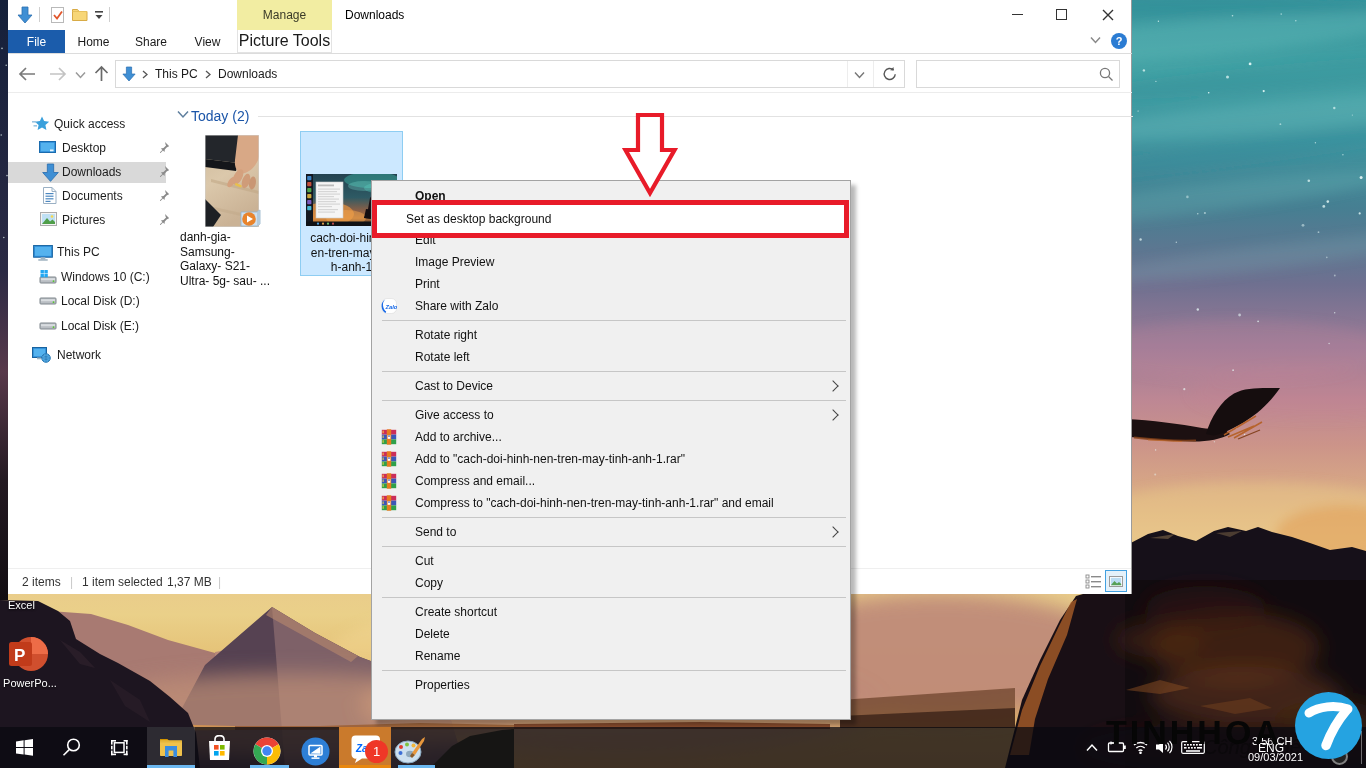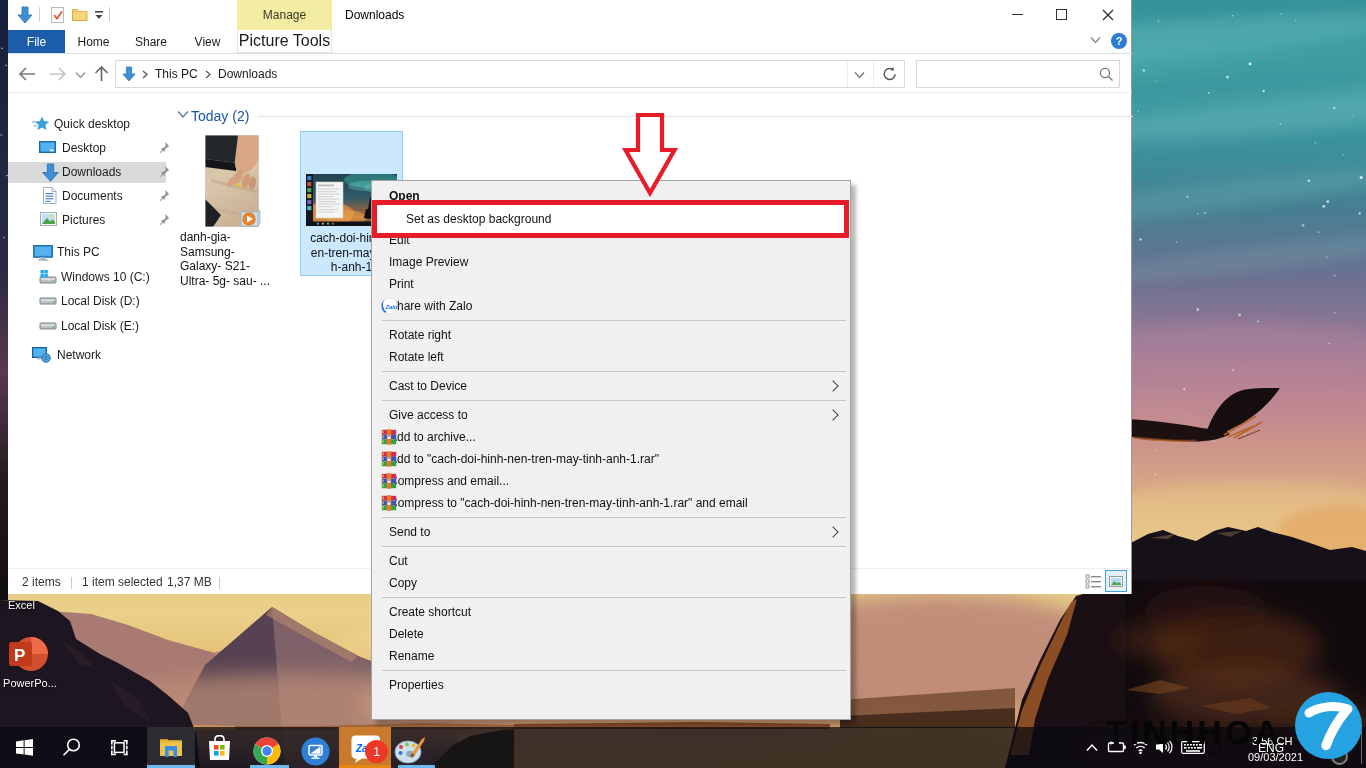--- a/index.html
+++ b/index.html
@@ -34,21 +34,21 @@
   
   #todayhdr{position:absolute;left:183px;top:108px;font-size:14px;color:#1b55a8;}
   #todayline{position:absolute;left:250px;top:116px;width:875px;height:1px;background:#e2e2e2;}
   
   #statusbar{position:absolute;left:0;top:568px;width:1123px;height:25px;background:#fff;border-top:1px solid #efefef;}
   .stxt{position:absolute;top:6px;font-size:12px;color:#333;}
   
   #ctx{position:absolute;left:371px;top:180px;width:480px;height:540px;background:#f0f0f0;
     border:1px solid #a3a3a3;box-sizing:border-box;z-index:30;box-shadow:5px 5px 4px rgba(0,0,0,0.28);
     padding-top:4px;}
-  .mi{height:22px;line-height:22px;font-size:12px;color:#111;padding-left:17px;position:relative;white-space:nowrap;}
+  .mi{height:22px;line-height:22px;font-size:12px;color:#111;padding-left:43px;position:relative;white-space:nowrap;}
   .msep{height:1px;background:#c6c6c6;margin:3px 4px 3px 10px;}
   .micon{position:absolute;left:9px;top:3px;width:16px;height:16px;}
   .marrow{position:absolute;right:13px;top:7px;width:7px;height:7px;border-right:1.4px solid #444;
     border-top:1.4px solid #444;transform:rotate(45deg);}
   
   #redbox{position:absolute;left:372px;top:200px;width:477px;height:38px;border:5px solid #e81b29;
     background:#fff;box-sizing:border-box;z-index:40;line-height:28px;font-size:12px;color:#111;
     padding-left:29px;}
   
   #taskbar{position:absolute;left:0;top:727px;width:1366px;height:41px;background:rgba(9,10,16,0.74);z-index:50;}
@@ -324,21 +324,21 @@
     </div>
     <div id="addrline"></div>
     <div id="selrow"></div>
     <div id="sidebar">
       
       <svg class="abs" style="left:24px;top:116px;" width="19" height="16" viewBox="0 0 19 16">
         <path d="M10,0.5 l2.1,4.6 5,0.6 -3.7,3.4 1,4.9 -4.4,-2.5 -4.4,2.5 1,-4.9 -3.7,-3.4 5,-0.6 Z" fill="#3aa0dc"></path>
         <rect x="0" y="5" width="4.5" height="1.6" fill="#9bc5e2"></rect>
         <rect x="1.5" y="9" width="3.5" height="1.6" fill="#9bc5e2"></rect>
       </svg>
-      <div class="srow" style="left:46px;top:113.5px;">Quick desktop</div>
+      <div class="srow" style="left:46px;top:113.5px;">Quick access</div>
       
       <svg class="abs" style="left:31px;top:141px;" width="17" height="15" viewBox="0 0 17 15">
         <rect x="0.5" y="0.5" width="16" height="11" fill="#2f8dd8" stroke="#1a6bae"></rect>
         <rect x="1.8" y="1.8" width="13.4" height="8.4" fill="#54b2ee"></rect>
         <rect x="11" y="8.5" width="3.5" height="1.8" fill="#e8f4fc"></rect>
       </svg>
       <div class="srow" style="left:54px;top:138px;">Desktop</div>
       
       <svg class="abs" style="left:34px;top:163px;" width="17" height="19" viewBox="0 0 16 18">
         <path d="M5,1 h6 v8 h4.4 l-7.4,8.4 -7.4,-8.4 h4.4 Z" fill="#3f8fd4" stroke="#2b6eb0" stroke-width="0.8"></path>

